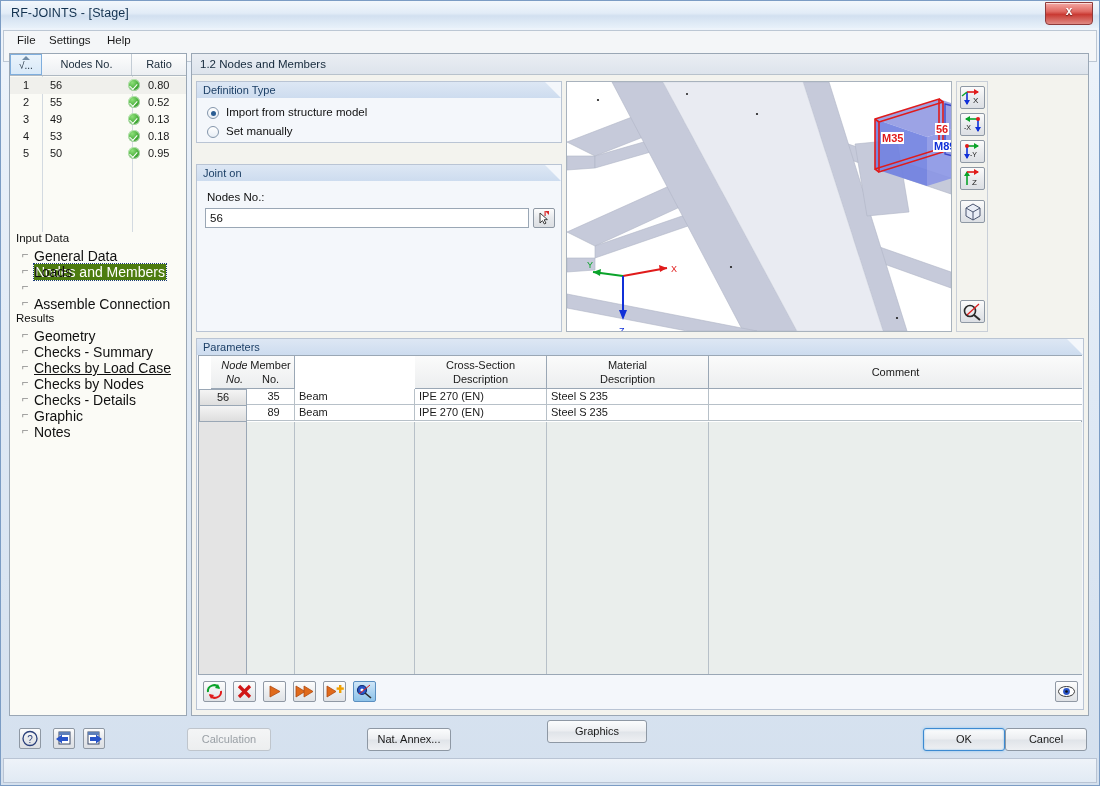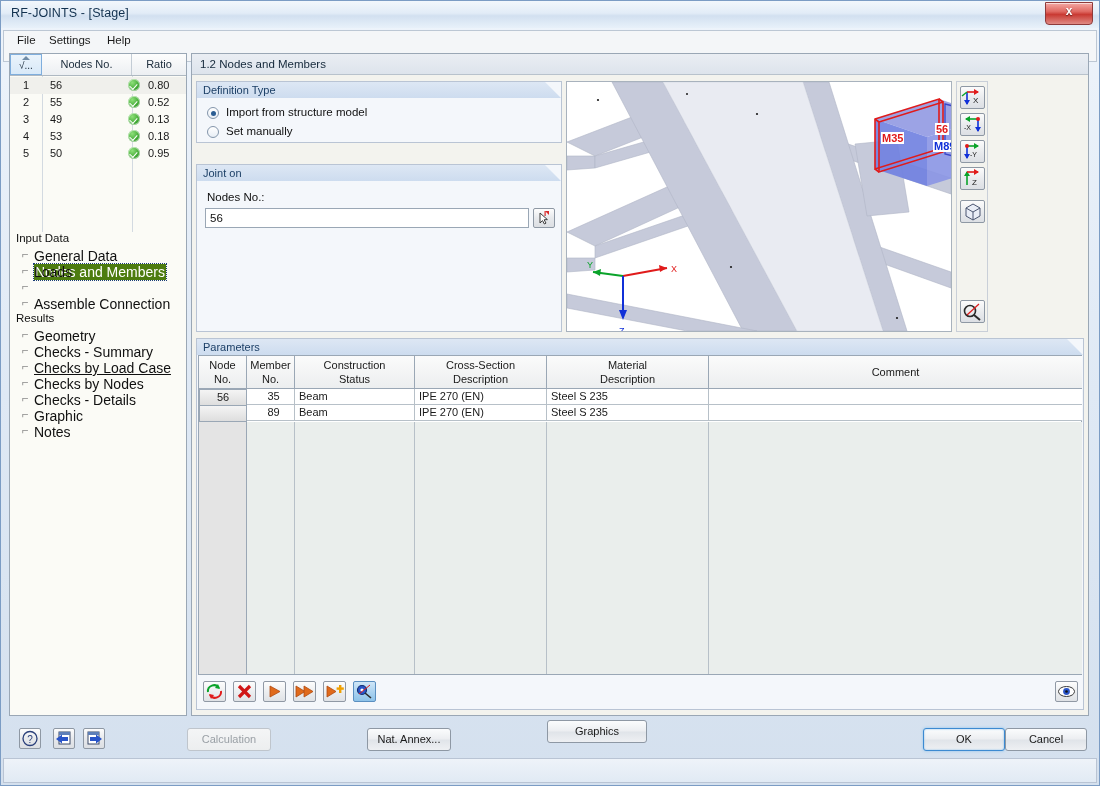--- a/index.html
+++ b/index.html
@@ -459,31 +459,27 @@
             <line x1="6" y1="14" x2="18" y2="3" stroke="#e01b1b" stroke-width="1.2"></line>
           </svg>
         </div>
       </div>
 
       <div class="params">
         <div class="gb-head">Parameters</div>
 
         <div class="ptable">
 
-          <div class="pth" style="left:0;width:48px;">
+          <div class="pth" style="left:12px;width:48px;font-style:italic;">
             <div>Node</div>
             <div>No.</div>
           </div>
           <div class="pth" style="left:48px;width:48px;">
             <div>Member</div>
             <div>No.</div>
-          </div>
-          <div class="pth" style="left:96px;width:120px;">
-            <div>Construction</div>
-            <div>Status</div>
           </div>
           <div class="pth" style="left:216px;width:132px;">
             <div>Cross-Section</div>
             <div>Description</div>
           </div>
           <div class="pth" style="left:348px;width:162px;">
             <div>Material</div>
             <div>Description</div>
           </div>
           <div class="pth" style="left:510px;width:373px;border-right:none;padding-top:9px;">Comment</div>

